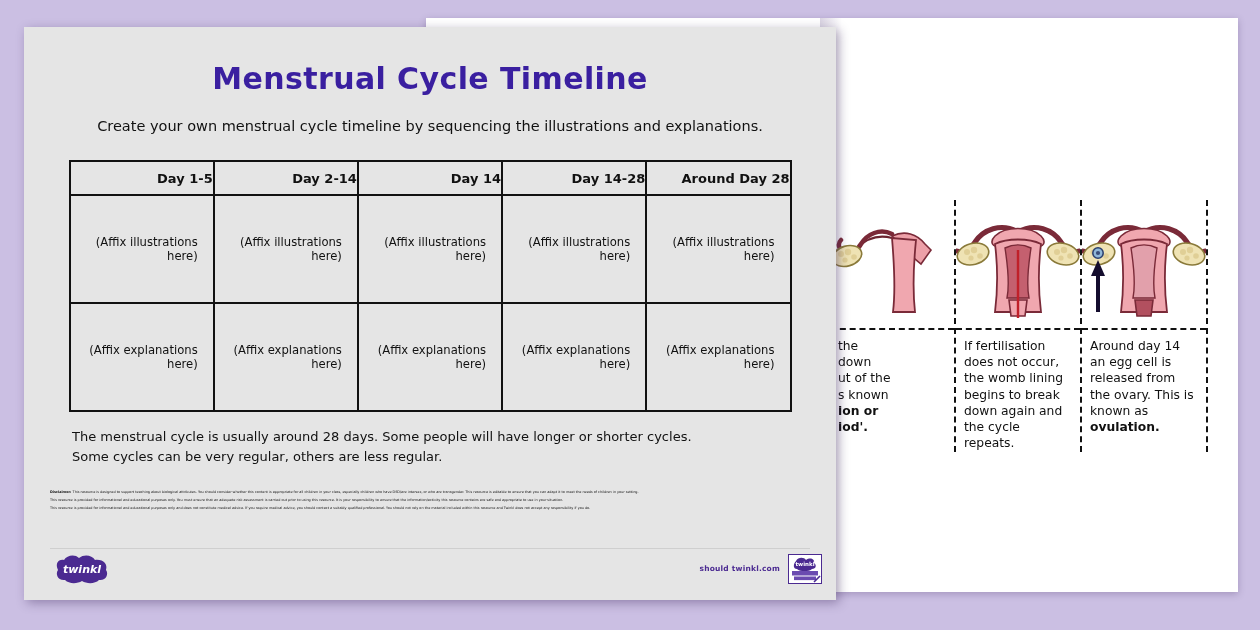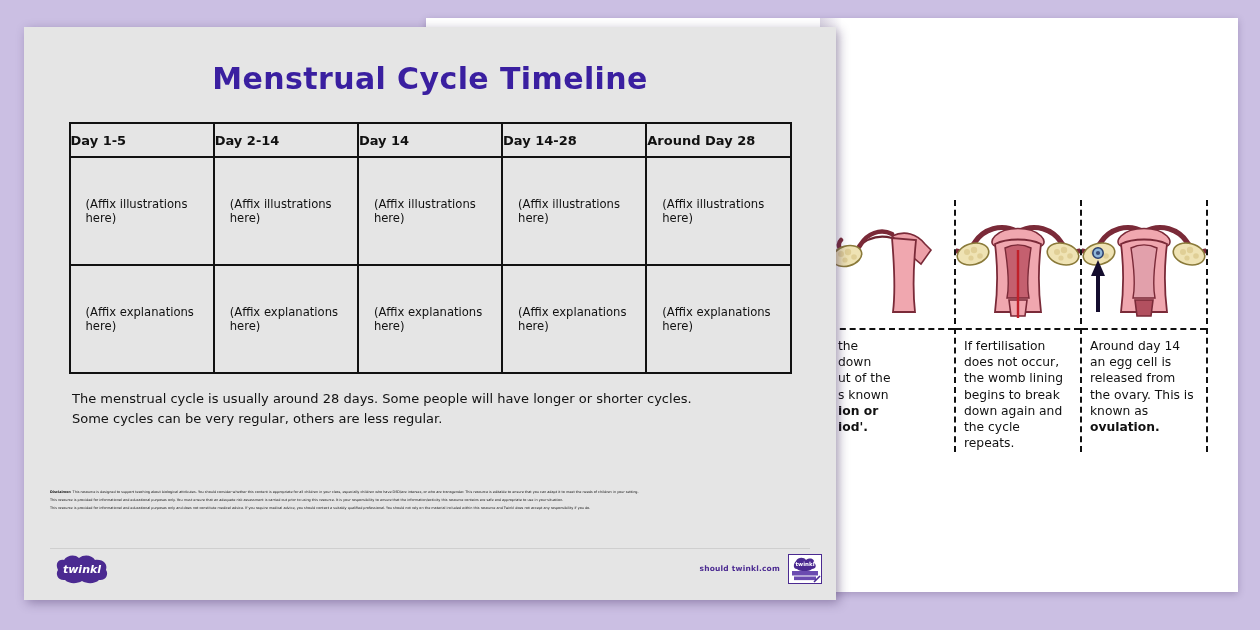--- a/index.html
+++ b/index.html
@@ -117,21 +117,21 @@
   }
 
   #timeline-table {
     margin: 26px auto 0 auto;
     border-collapse: collapse;
     width: 723px;
     table-layout: fixed;
   }
   #timeline-table th, #timeline-table td {
     border: 2px solid #111;
-    text-align: left;
+    text-align: right;
     vertical-align: middle;
     color: #111;
   }
   #timeline-table th {
     font-size: 13px;
     font-weight: bold;
     height: 26px;
     padding: 3px 0;
   }
   #timeline-table td {
@@ -295,20 +295,21 @@
     </div>
   </div>
 </div>
 
 <div id="back-mask"></div>
 <div id="back-mask-shadow"></div>
 
 <div id="front-sheet">
 
   <h1 id="doc-title">Menstrual Cycle Timeline</h1>
+  <p id="doc-subtitle">Create your own menstrual cycle timeline by sequencing the illustrations and explanations.</p>
 
   <table id="timeline-table">
     <thead>
       <tr>
         <th>Day 1-5</th>
         <th>Day 2-14</th>
         <th>Day 14</th>
         <th>Day 14-28</th>
         <th>Around Day 28</th>
       </tr>

